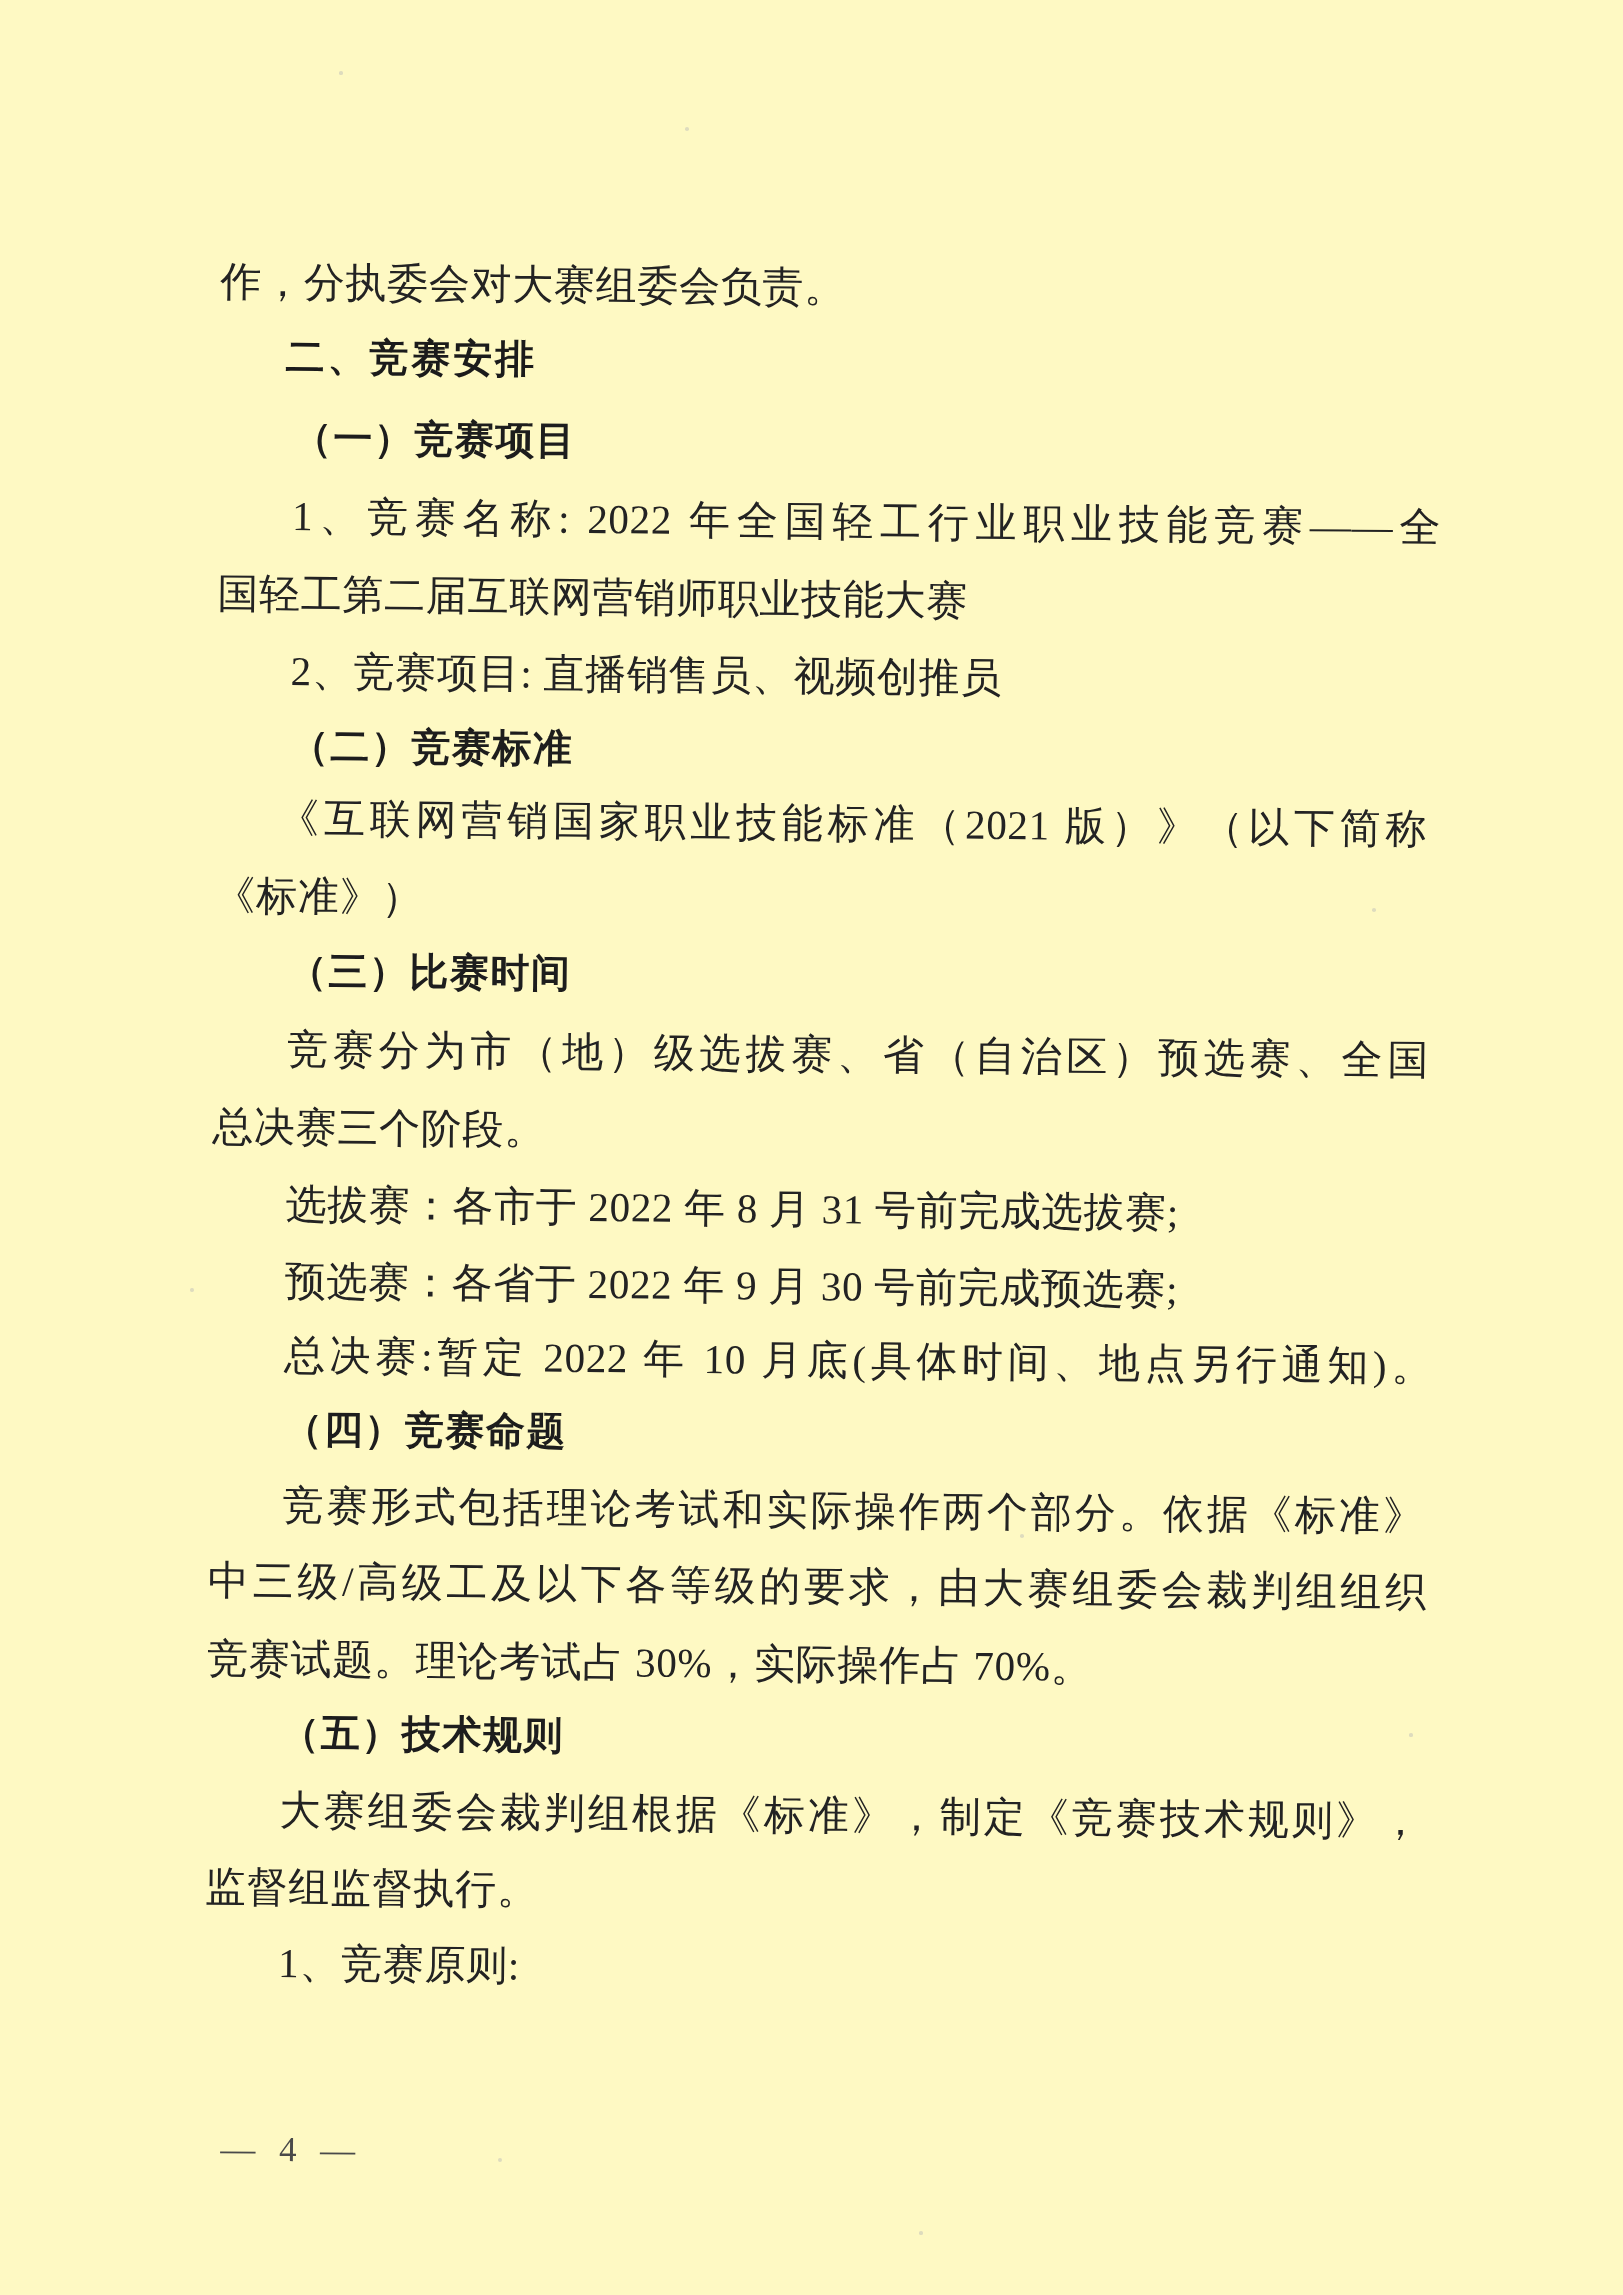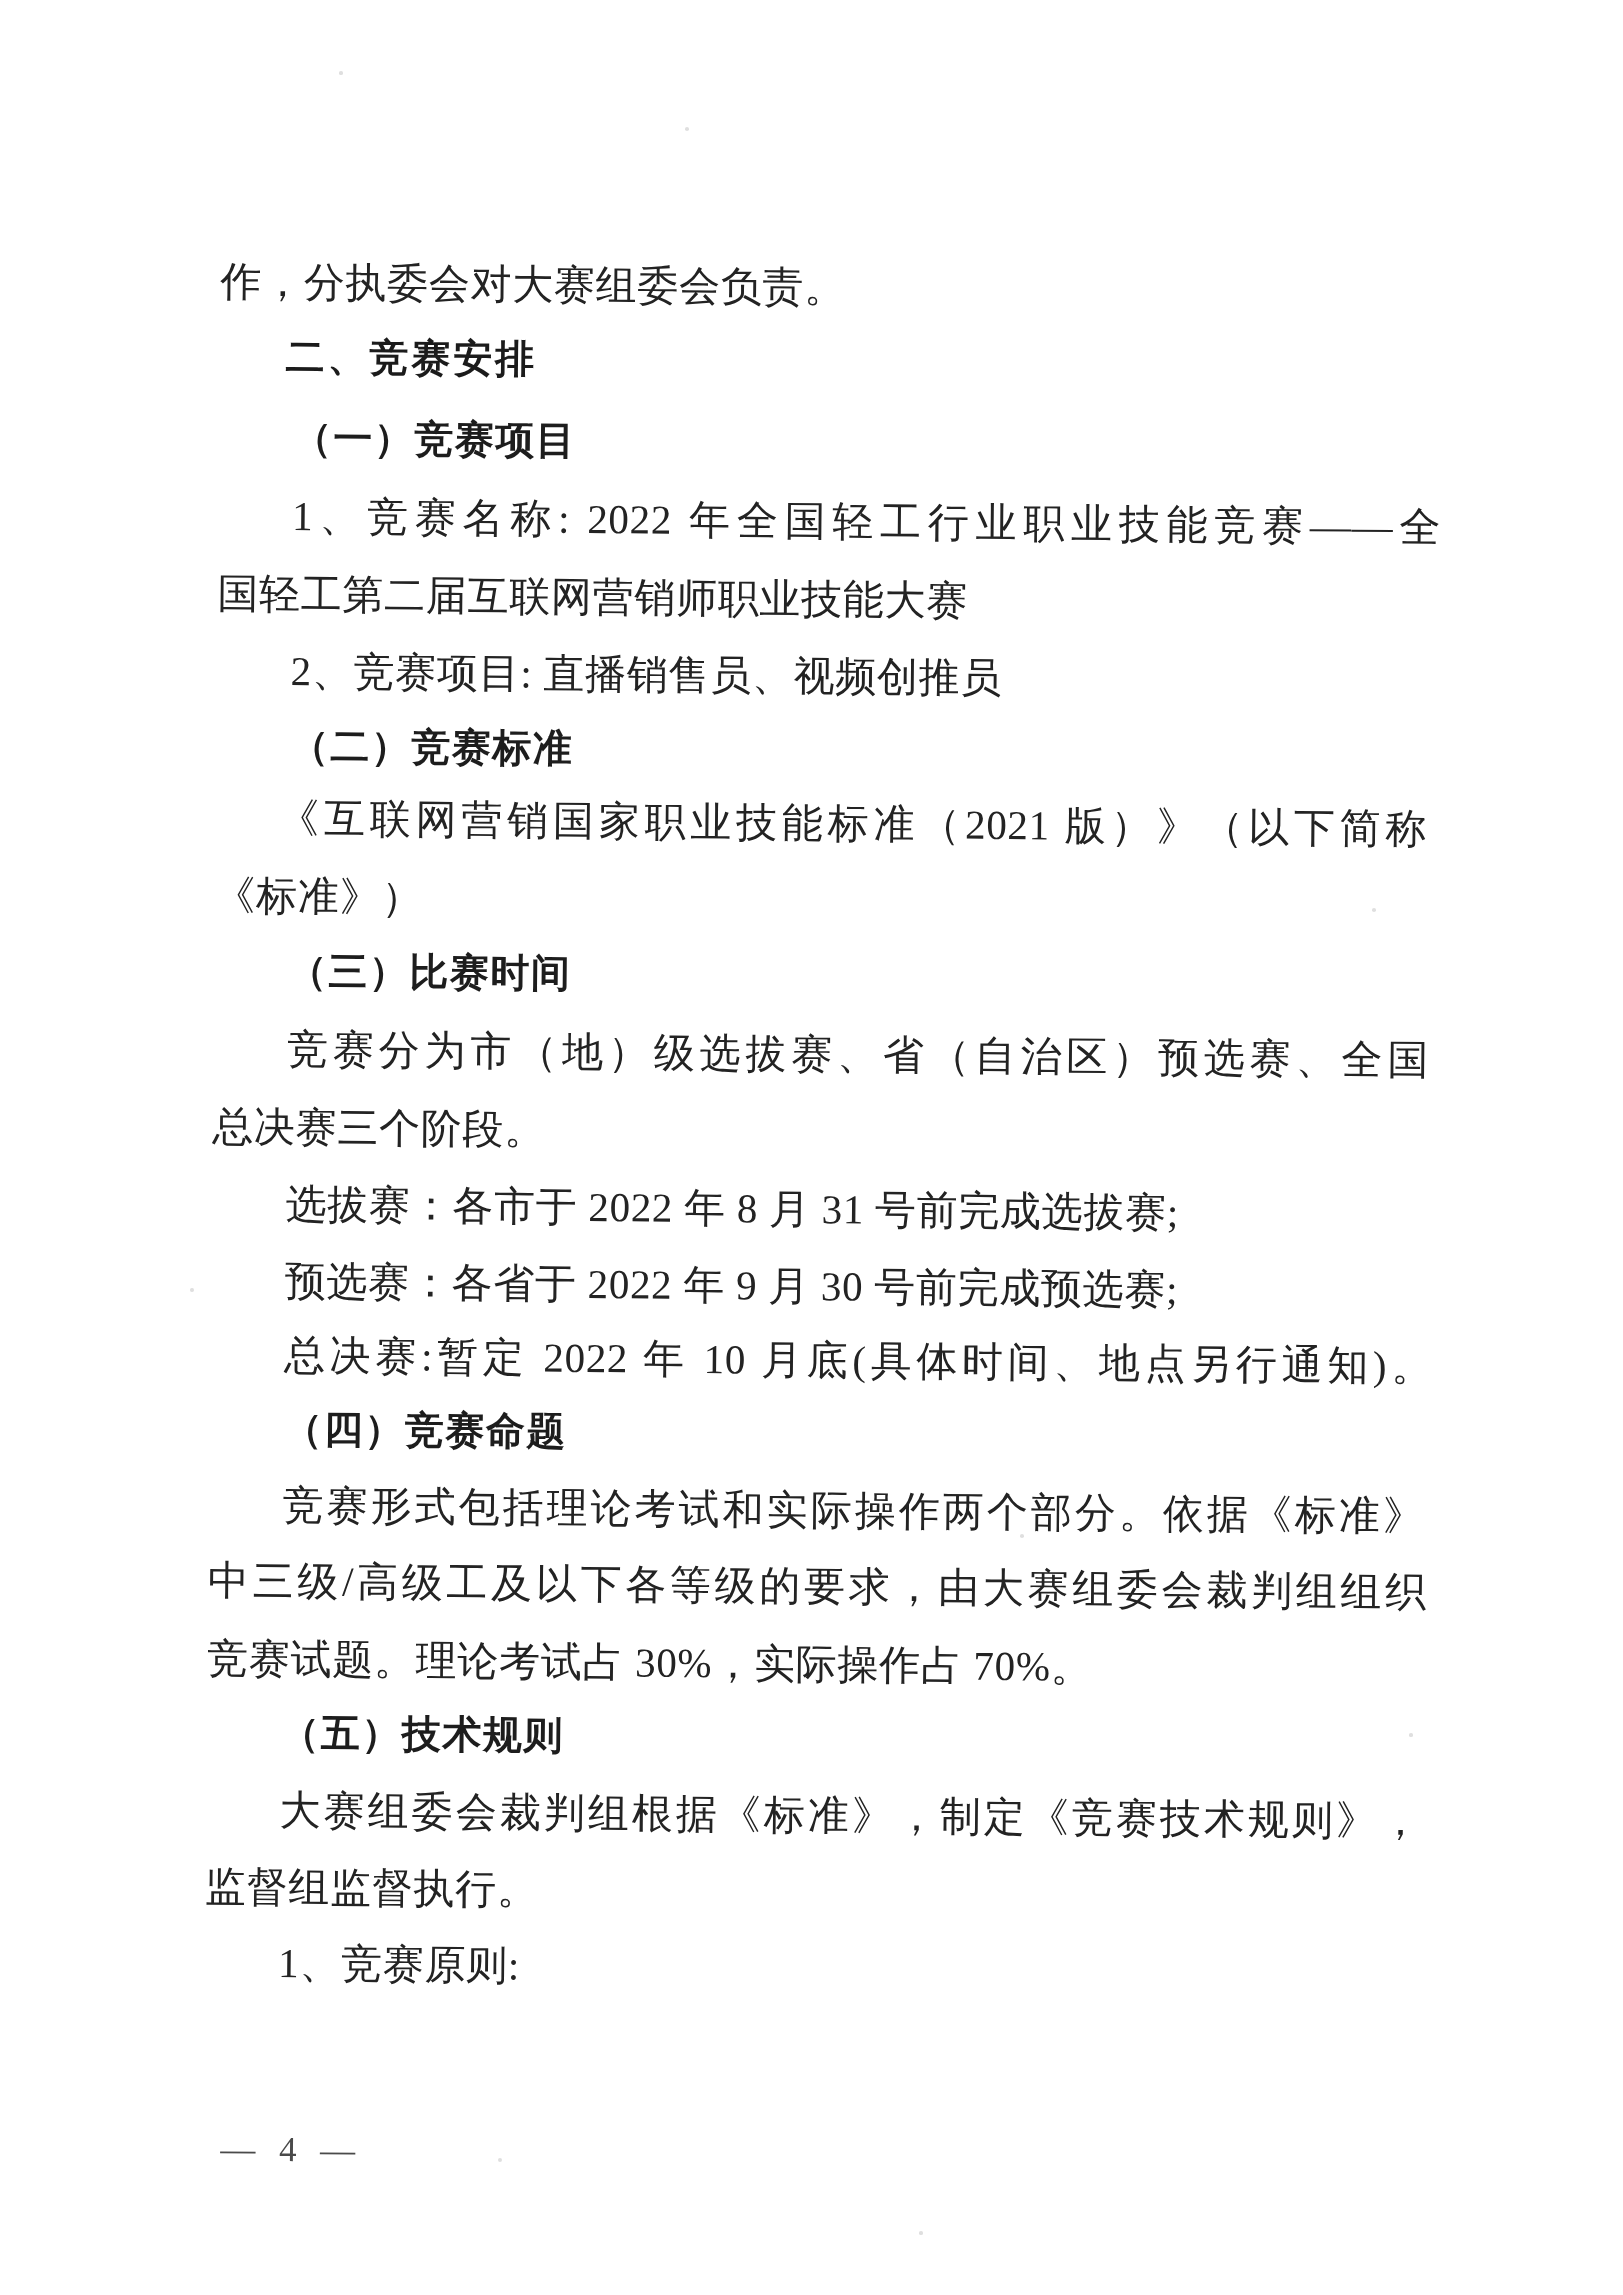--- a/index.html
+++ b/index.html
@@ -4,21 +4,21 @@
 <style>
   html, body {
     margin: 0;
     padding: 0;
     background: #e8e8e8;
   }
   .sheet {
     position: relative;
     width: 1624px;
     height: 2295px;
-    background: #ffffff;
+    background: #fef9c3;
     overflow: hidden;
     font-family: "Liberation Serif", "DejaVu Serif", serif;
   }
   
   .speck {
     position: absolute;
     background: #b9b9b9;
     border-radius: 50%;
     opacity: 0.45;
   }

